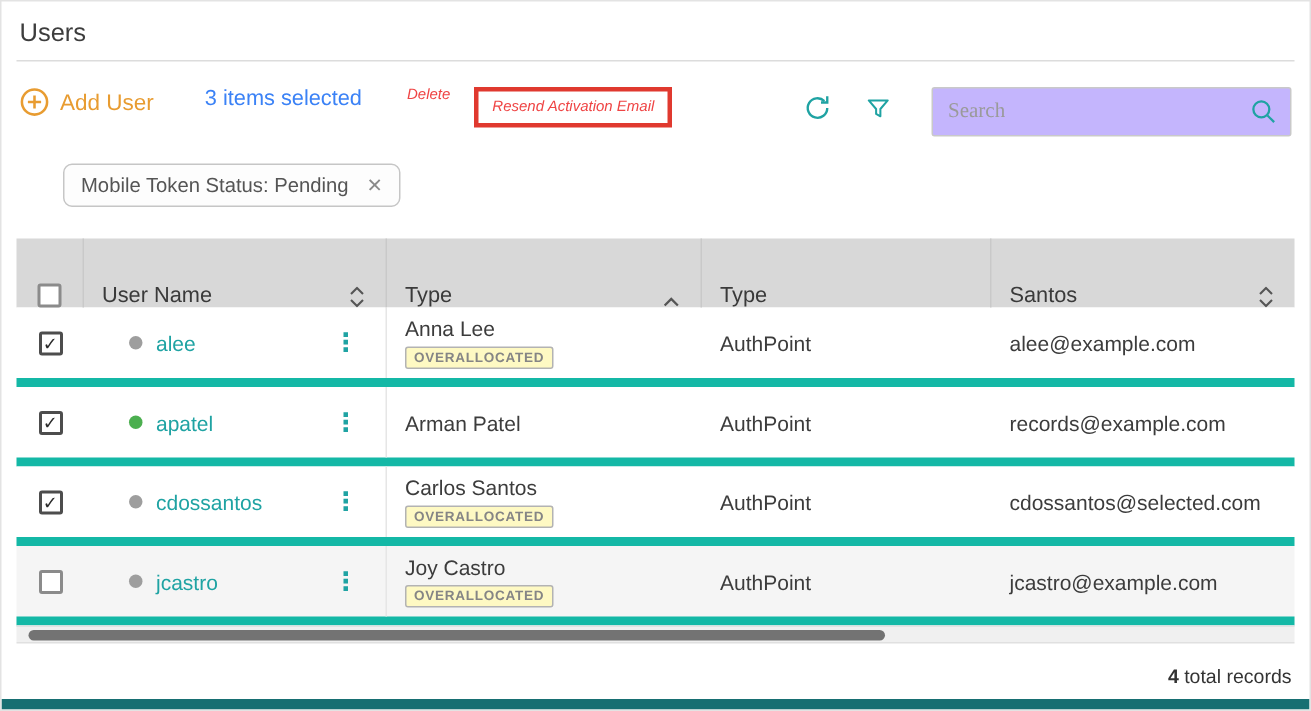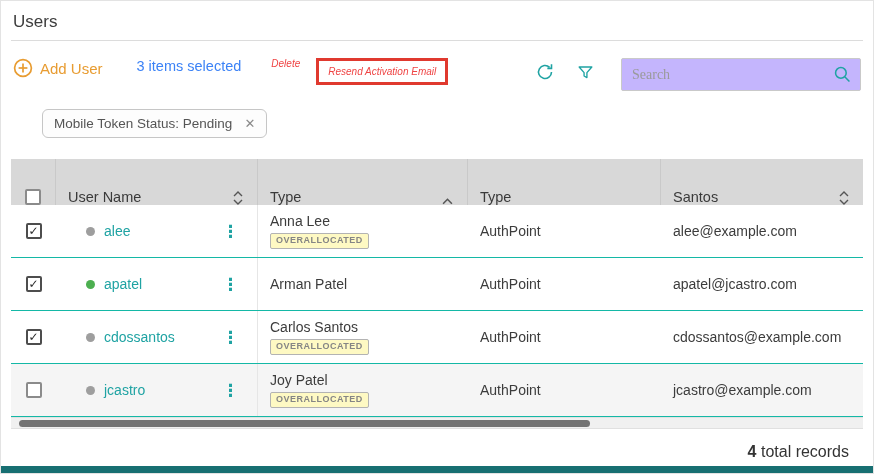--- a/index.html
+++ b/index.html
@@ -41,21 +41,21 @@
 
   
   .table { margin: 21px 10px 0 10px; border-bottom: 1px solid #e0e0e0; }
   .t-row { display: grid; grid-template-columns: 45px 202px 210px 193px 1fr; align-items: stretch; }
   .t-head { background: #d8d8d8; height: 46px; }
   .h-cell { display: flex; align-items: flex-end; padding: 0 14px 0 12px; font-size: 14.5px; color: #3a3a3a; border-right: 1px solid #c9c9c9; cursor: pointer; }
   .h-cell:last-child { border-right: none; }
   .h-cell .sort { margin-left: auto; display: flex; flex-direction: column; gap: 2px; align-items: center; }
   .h-check { justify-content: center; padding: 0; cursor: default; }
 
-  .b-row { height: 53px; border-bottom: 1px solid #14b8a6; background: #fff; }
+  .b-row { height: 53px; border-bottom: 6px solid #14b8a6; background: #fff; }
   .b-row.shaded { background: #f5f5f5; }
   .cell { display: flex; align-items: center; font-size: 14px; color: #3c3c3c; padding: 0 12px; min-width: 0; }
   .cell-check { justify-content: center; padding: 0; }
   .cell-user { padding-left: 30px; border-right: 1px solid #e6e6e6; }
   .cell-name { flex-direction: column; align-items: flex-start; justify-content: center; gap: 4px; }
   .user-link { color: #1fa3a3; text-decoration: none; cursor: pointer; font-size: 14px; margin-left: 9px; }
   .dot { width: 9px; height: 9px; border-radius: 50%; flex: 0 0 auto; }
   .dot-gray { background: #9e9e9e; }
   .dot-green { background: #4caf50; }
   .kebab { margin-left: auto; padding-right: 6px; color: #1fa3a3; font-size: 17px; font-weight: 700; cursor: pointer; line-height: 1; }
@@ -64,21 +64,21 @@
   
   .cbx { width: 16px; height: 16px; border: 2px solid #8b8b8b; border-radius: 2px; background: #fff; display: flex; align-items: center; justify-content: center; cursor: pointer; }
   .cbx.checked { border-color: #4d4d4d; }
   .cbx.checked::after { content: "\2713"; font-size: 12px; font-weight: 700; color: #2b2b2b; line-height: 1; }
 
   
   .hscroll { position: relative; height: 11px; background: #f0f0f0; border-top: 1px solid #e2e2e2; cursor: pointer; }
   .hthumb { position: absolute; left: 8px; top: 2px; height: 7px; width: 67%; background: #737373; border-radius: 4px; cursor: grab; }
 
   
-  .footer { margin: 14px 24px 0 12px; text-align: right; font-size: 16px; color: #333; }
+  .footer { margin: 14px 12px 0 12px; text-align: right; font-size: 13px; color: #333; }
   .footer .count { font-weight: 700; }
 
   .bottom-bar { position: absolute; left: 0; right: 0; bottom: 0; height: 7px; background: #176f72; }
 
   svg { display: block; }
 </style>
 </head>
 <body>
 
 <div class="screen">
@@ -207,51 +207,51 @@
       </div>
       <div class="cell cell-user">
         <span class="dot dot-green"></span>
         <a class="user-link">apatel</a>
         <span class="kebab">⋮</span>
       </div>
       <div class="cell cell-name">
         <span>Arman Patel</span>
       </div>
       <div class="cell">AuthPoint</div>
-      <div class="cell">apatel@jcastro.com</div>
+      <div class="cell">records@example.com</div>
     </div>
 
     <div class="t-row b-row">
       <div class="cell cell-check">
         <span class="cbx checked"></span>
       </div>
       <div class="cell cell-user">
         <span class="dot dot-gray"></span>
         <a class="user-link">cdossantos</a>
         <span class="kebab">⋮</span>
       </div>
       <div class="cell cell-name">
         <span>Carlos Santos</span>
         <span class="badge">OVERALLOCATED</span>
       </div>
       <div class="cell">AuthPoint</div>
-      <div class="cell">cdossantos@example.com</div>
+      <div class="cell">cdossantos@selected.com</div>
     </div>
 
     <div class="t-row b-row shaded">
       <div class="cell cell-check">
         <span class="cbx"></span>
       </div>
       <div class="cell cell-user">
         <span class="dot dot-gray"></span>
         <a class="user-link">jcastro</a>
         <span class="kebab">⋮</span>
       </div>
       <div class="cell cell-name">
-        <span>Joy Patel</span>
+        <span>Joy Castro</span>
         <span class="badge">OVERALLOCATED</span>
       </div>
       <div class="cell">AuthPoint</div>
       <div class="cell">jcastro@example.com</div>
     </div>
 
     <div class="hscroll">
       <div class="hthumb"></div>
     </div>
   </div>

